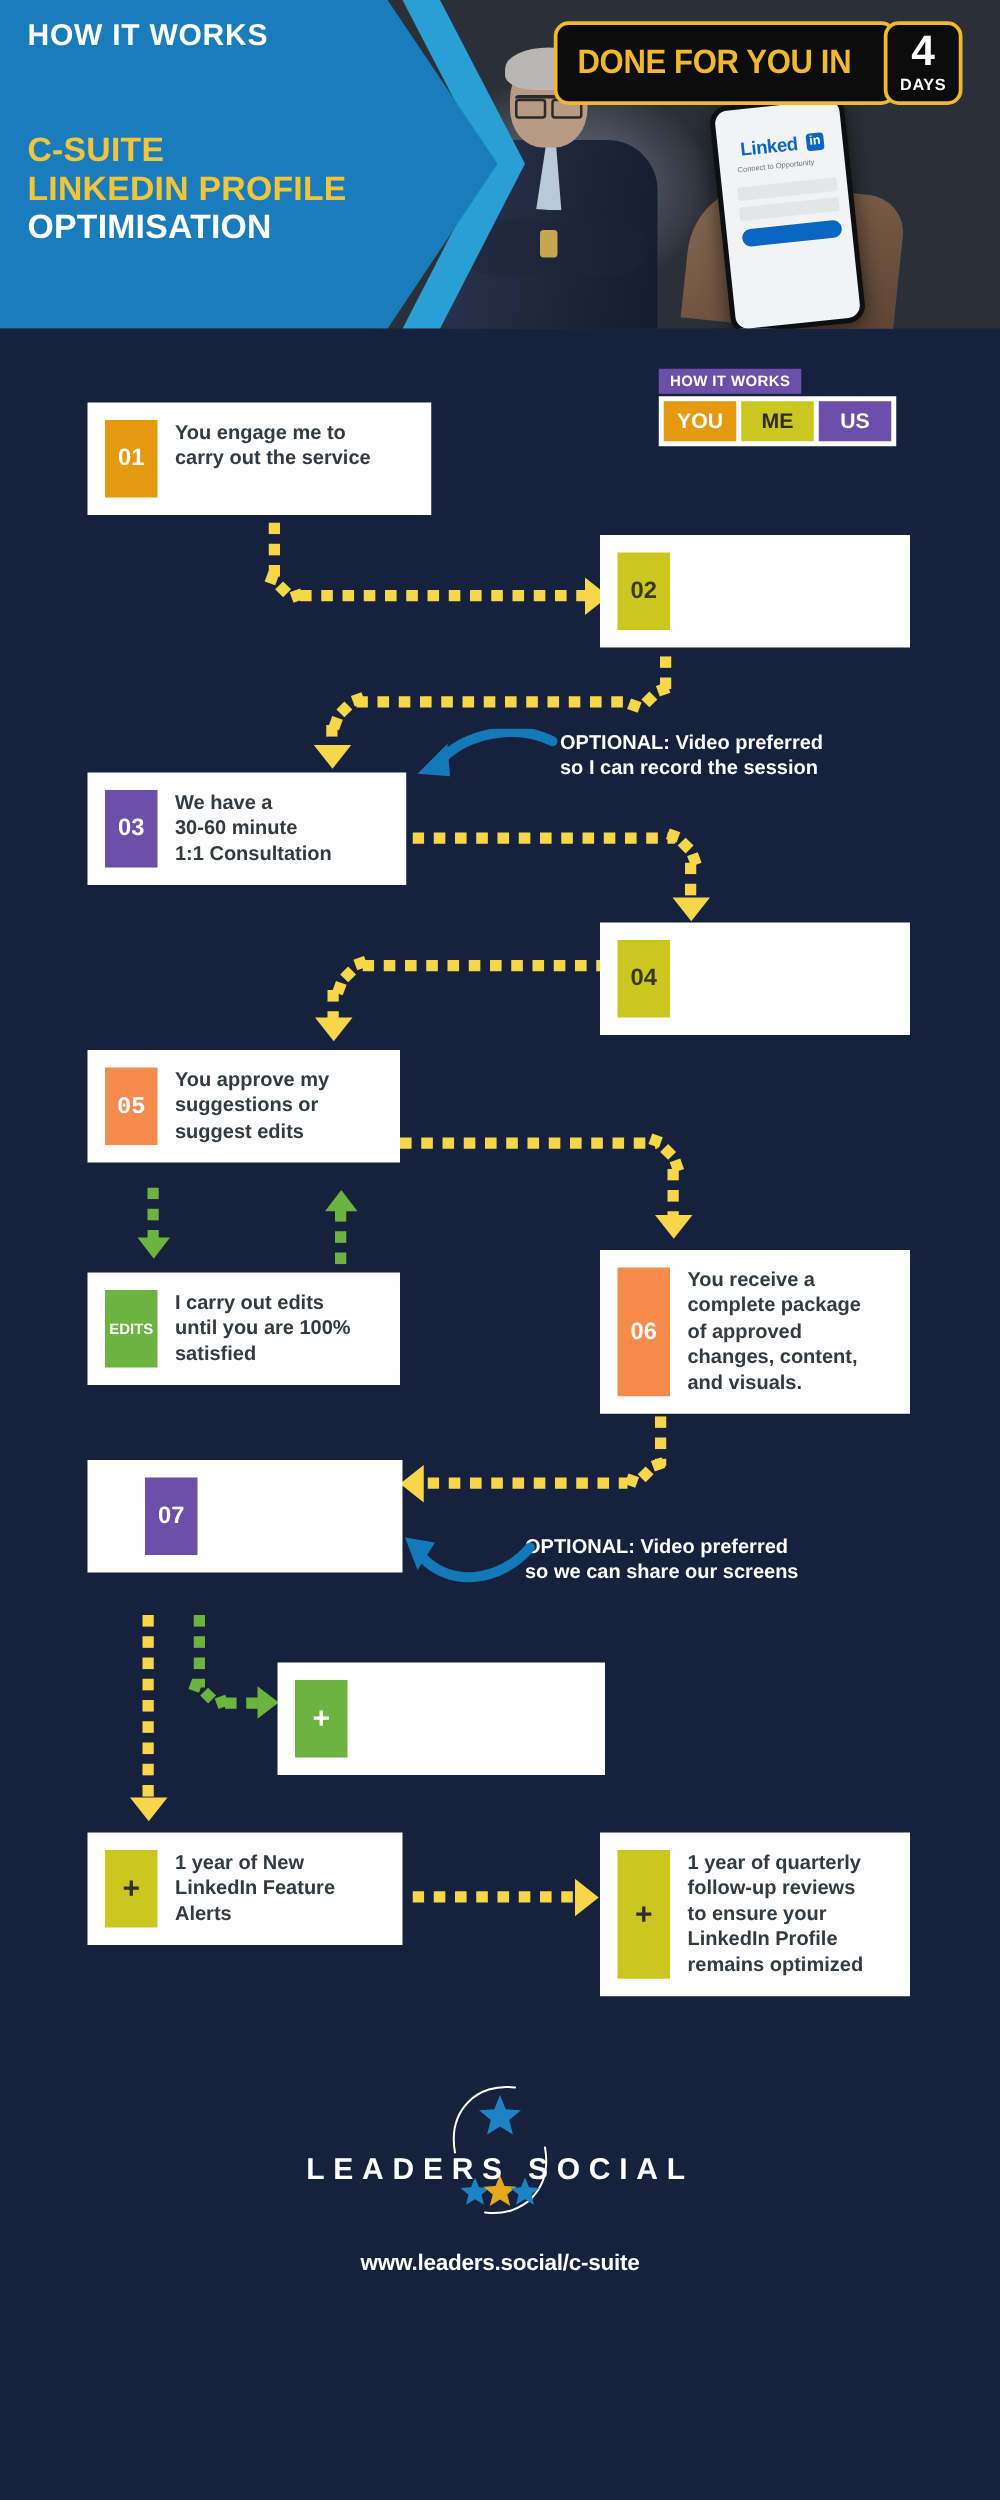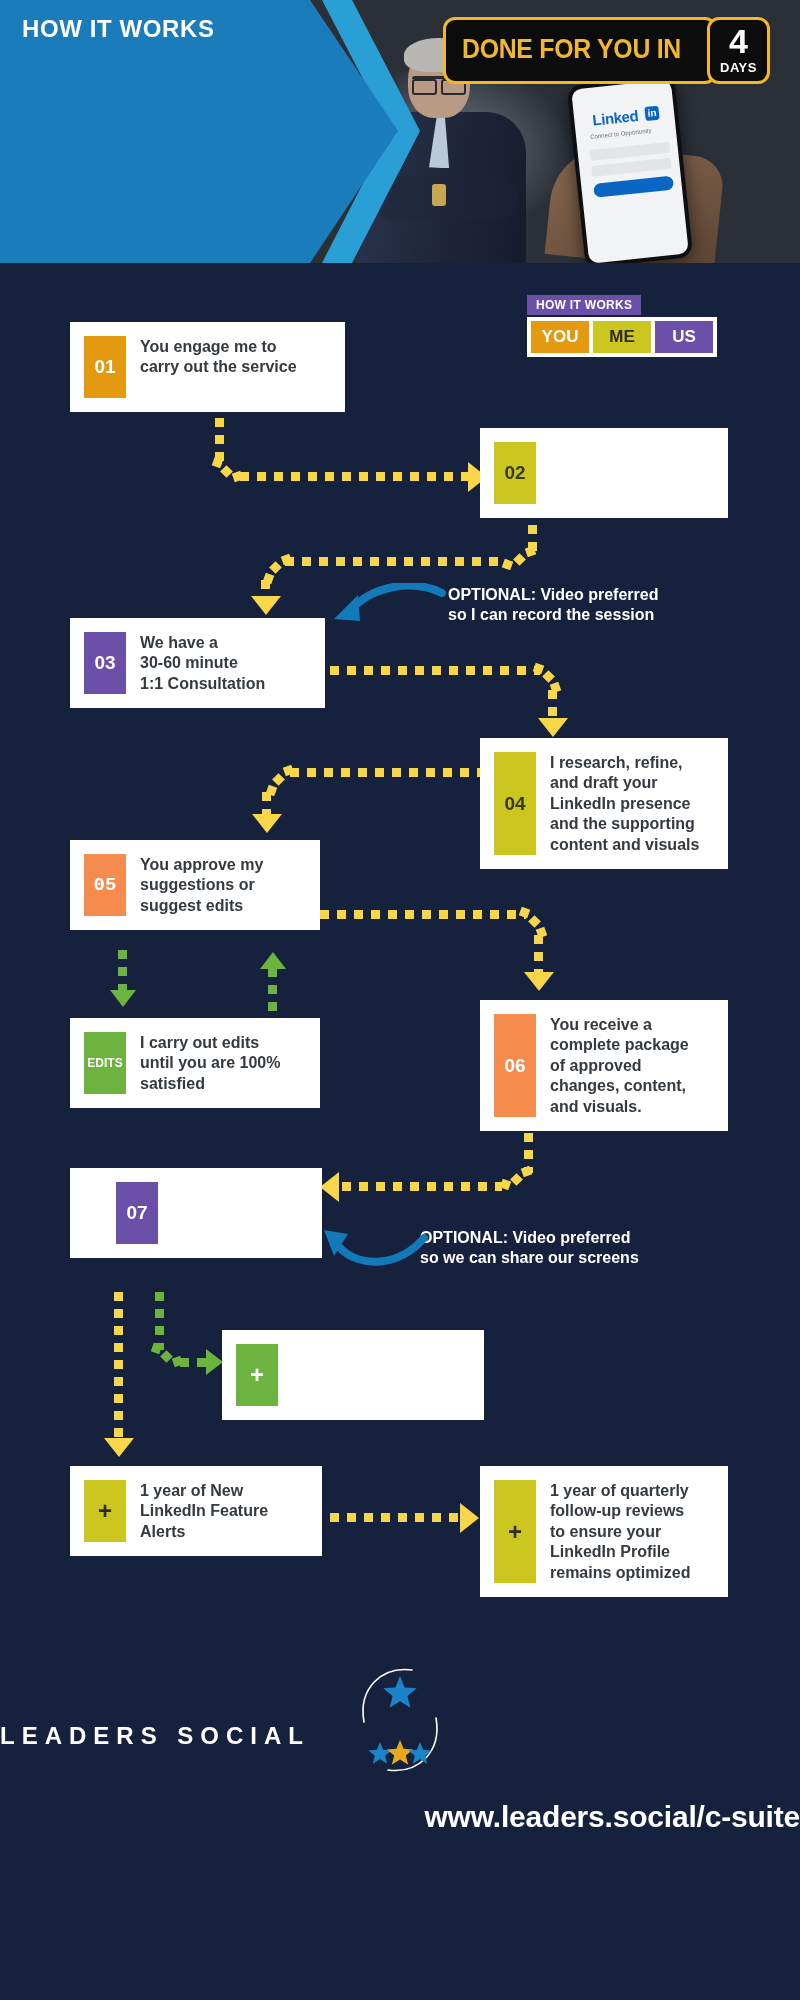--- a/index.html
+++ b/index.html
@@ -214,25 +214,25 @@
   }
   .blue-arrow { position:absolute; z-index:5; }
 
   
   .footer-logo {
     position:absolute; left:0; top:1660px; width:800px; text-align:center;
   }
   .logo-mark { position:relative; width:160px; height:120px; margin:0 auto; }
   .logo-text {
     color:#ffffff; font-size:24px; font-weight:bold; letter-spacing:7px;
-    position:absolute; left:0; top:1722px; width:800px; text-align:left;
+    position:absolute; left:0; top:1722px; width:800px; text-align:center;
   }
   .footer-url {
-    position:absolute; left:0; top:1800px; width:800px; text-align:right;
-    color:#ffffff; font-size:30px; font-weight:bold; letter-spacing:-.2px;
+    position:absolute; left:0; top:1800px; width:800px; text-align:center;
+    color:#ffffff; font-size:18px; font-weight:bold; letter-spacing:-.2px;
   }
 </style>
 </head>
 <body>
 
 <div class="header">
 
   <div class="header-photo">
     <div class="ph-body"></div>
     <div class="ph-shirt"></div>
@@ -250,20 +250,25 @@
       <div class="ph-li-field" style="top:78px"></div>
       <div class="ph-li-btn"></div>
     </div>
   </div>
 
   <div class="header-blue-accent"></div>
   <div class="header-blue"></div>
 
   <div class="hdr-kicker">HOW IT WORKS</div>
 
+  <div class="hdr-title">
+    <div class="hdr-l1">C-SUITE</div>
+    <div class="hdr-l2">LINKEDIN PROFILE</div>
+    <div class="hdr-l3">OPTIMISATION</div>
+  </div>
 
   <div class="badge-wrap">
     <div class="badge-main">
       <span class="badge-main-text">DONE FOR YOU IN</span>
     </div>
     <div class="badge-days">
       <span class="badge-num">4</span>
       <span class="badge-unit">DAYS</span>
     </div>
   </div>
@@ -384,25 +389,20 @@
 
 <div class="card" style="left:70px; top:618px; width:255px;">
   <div class="card-badge" style="background:#6b4fa8;">03</div>
   <div class="card-text">We have a
 30-60 minute
 1:1 Consultation</div>
 </div>
 
 <div class="card" style="left:480px; top:738px; width:248px;">
   <div class="card-badge" style="background:#ccc620; color:#3a3a18;">04</div>
-  <div class="card-text">I research, refine,
-and draft your
-LinkedIn presence
-and the supporting
-content and visuals</div>
 </div>
 
 <div class="card" style="left:70px; top:840px; width:250px;">
   <div class="card-badge" style="background:#f58b4c;font-family:Liberation Mono, monospace;">05</div>
   <div class="card-text">You approve my
 suggestions or
 suggest edits</div>
 </div>
 
 <div class="card" style="left:70px; top:1018px; width:250px;">

